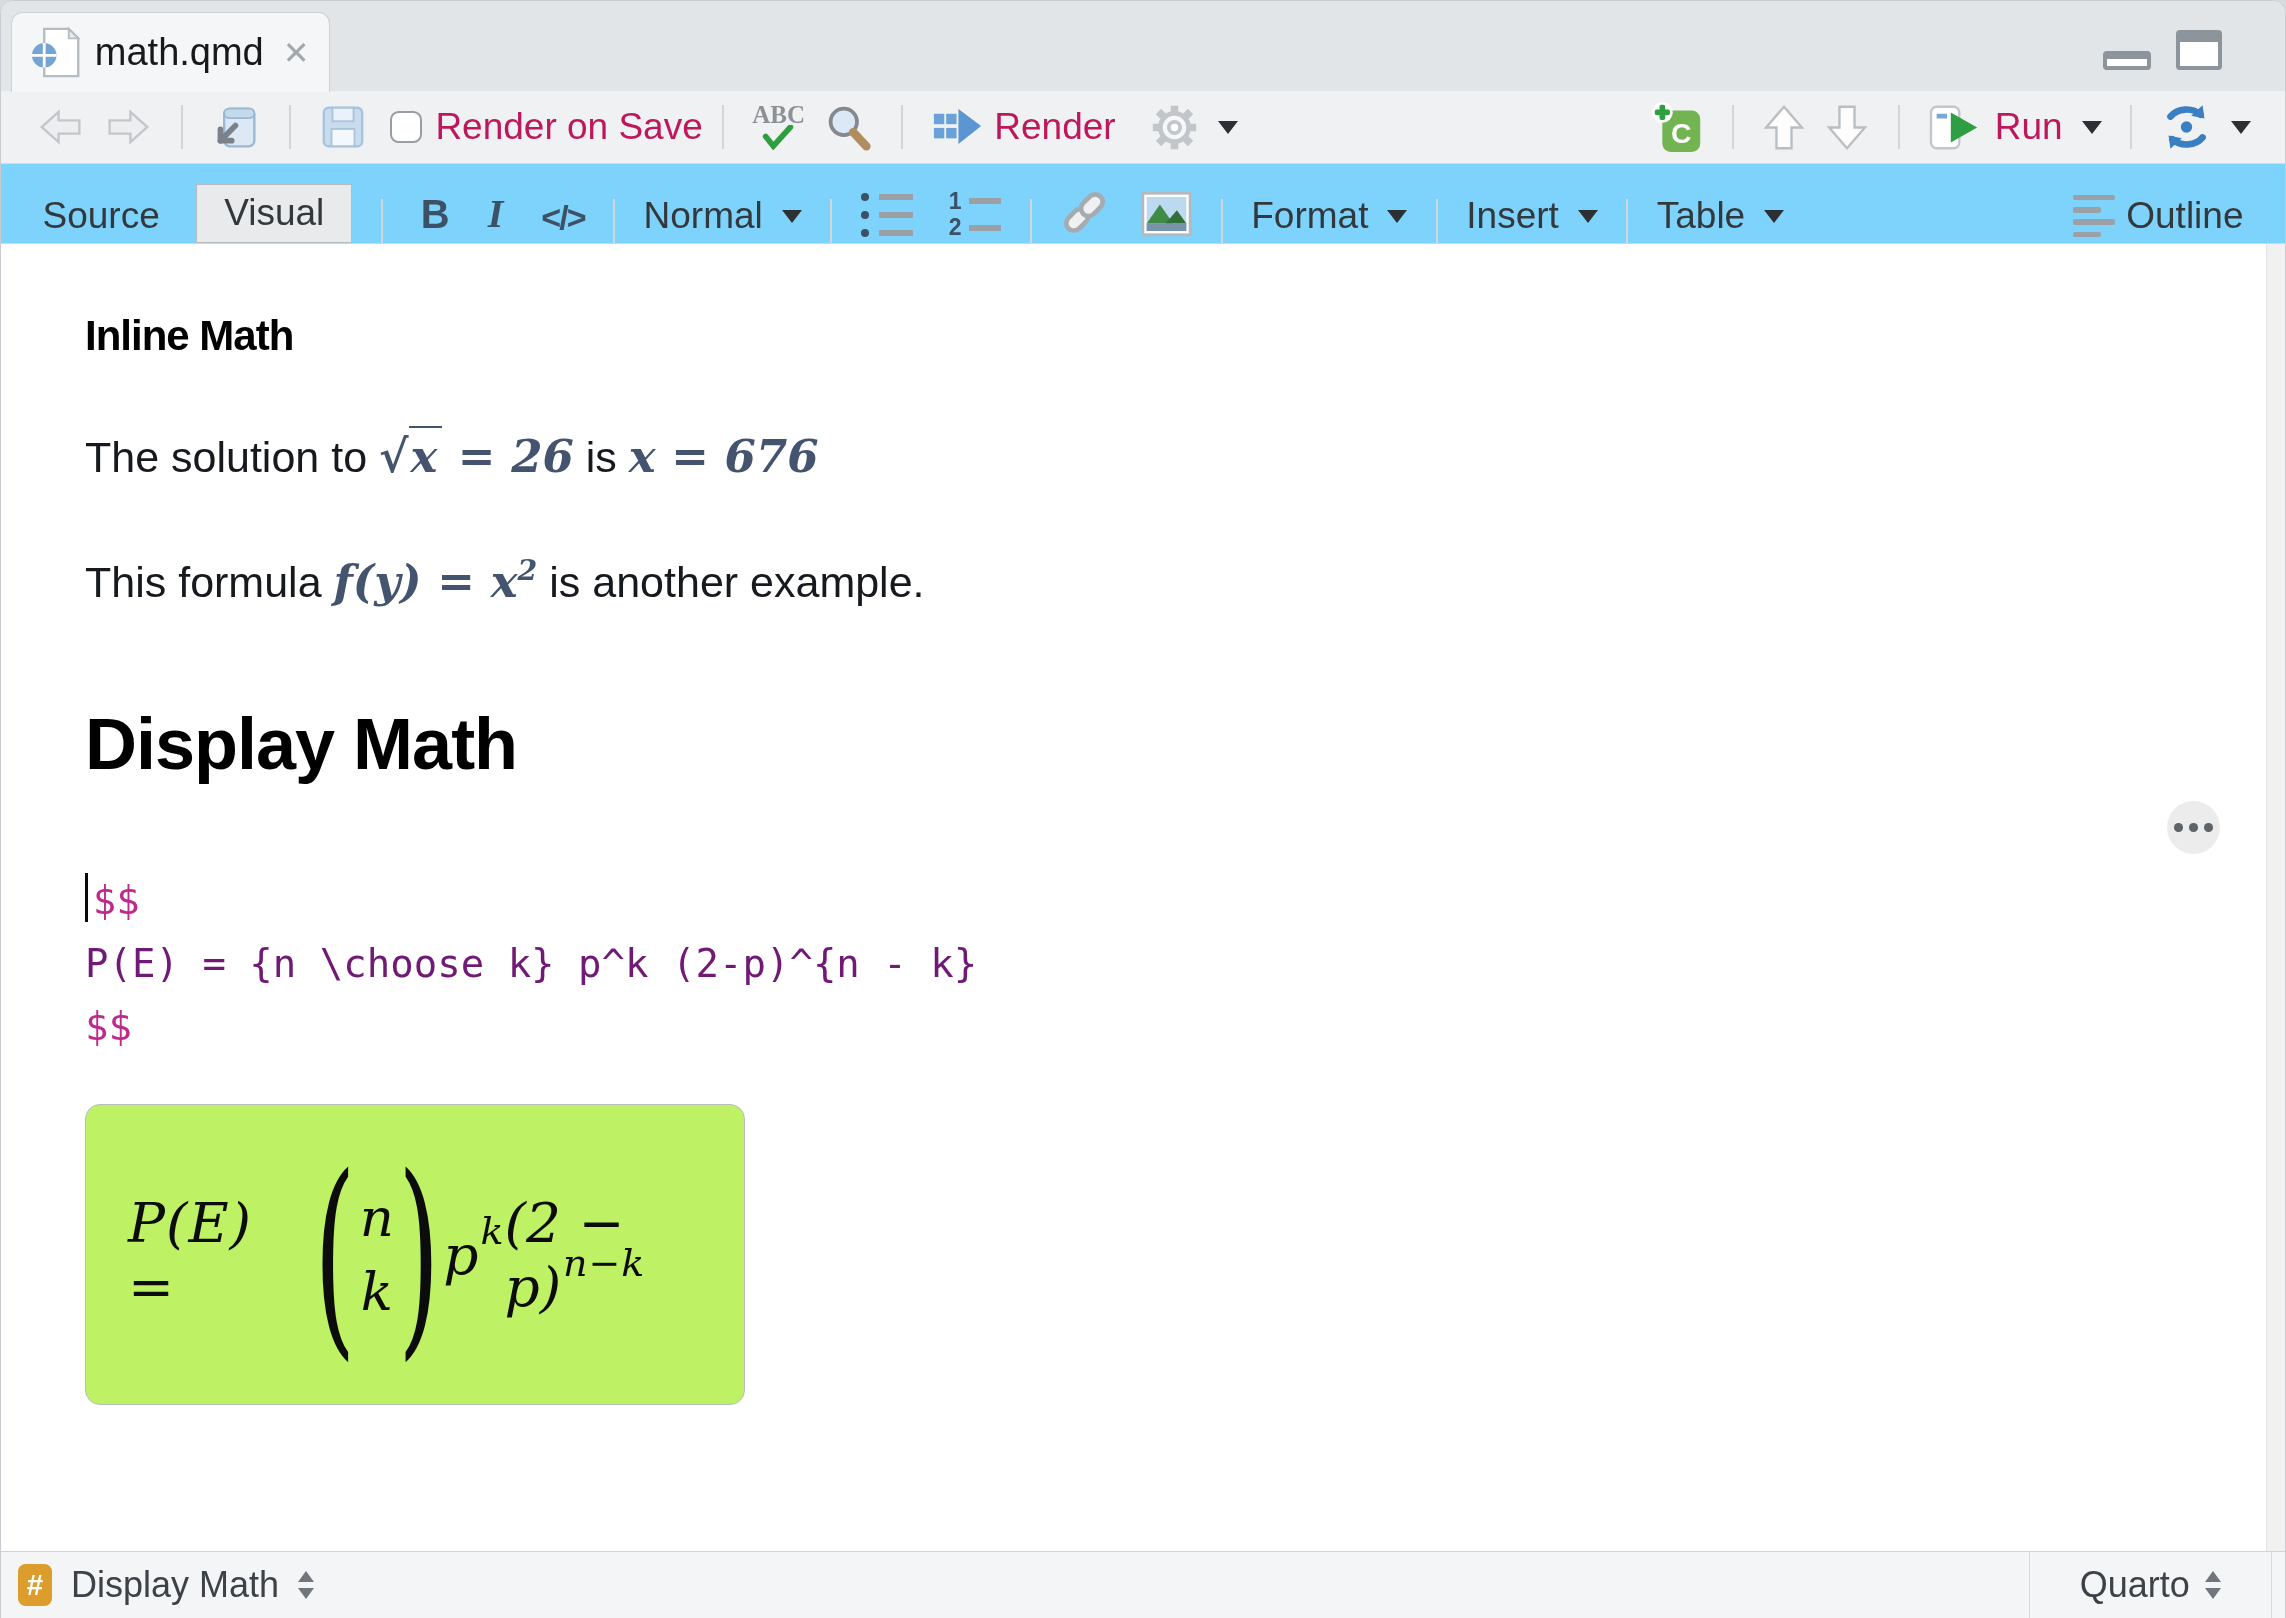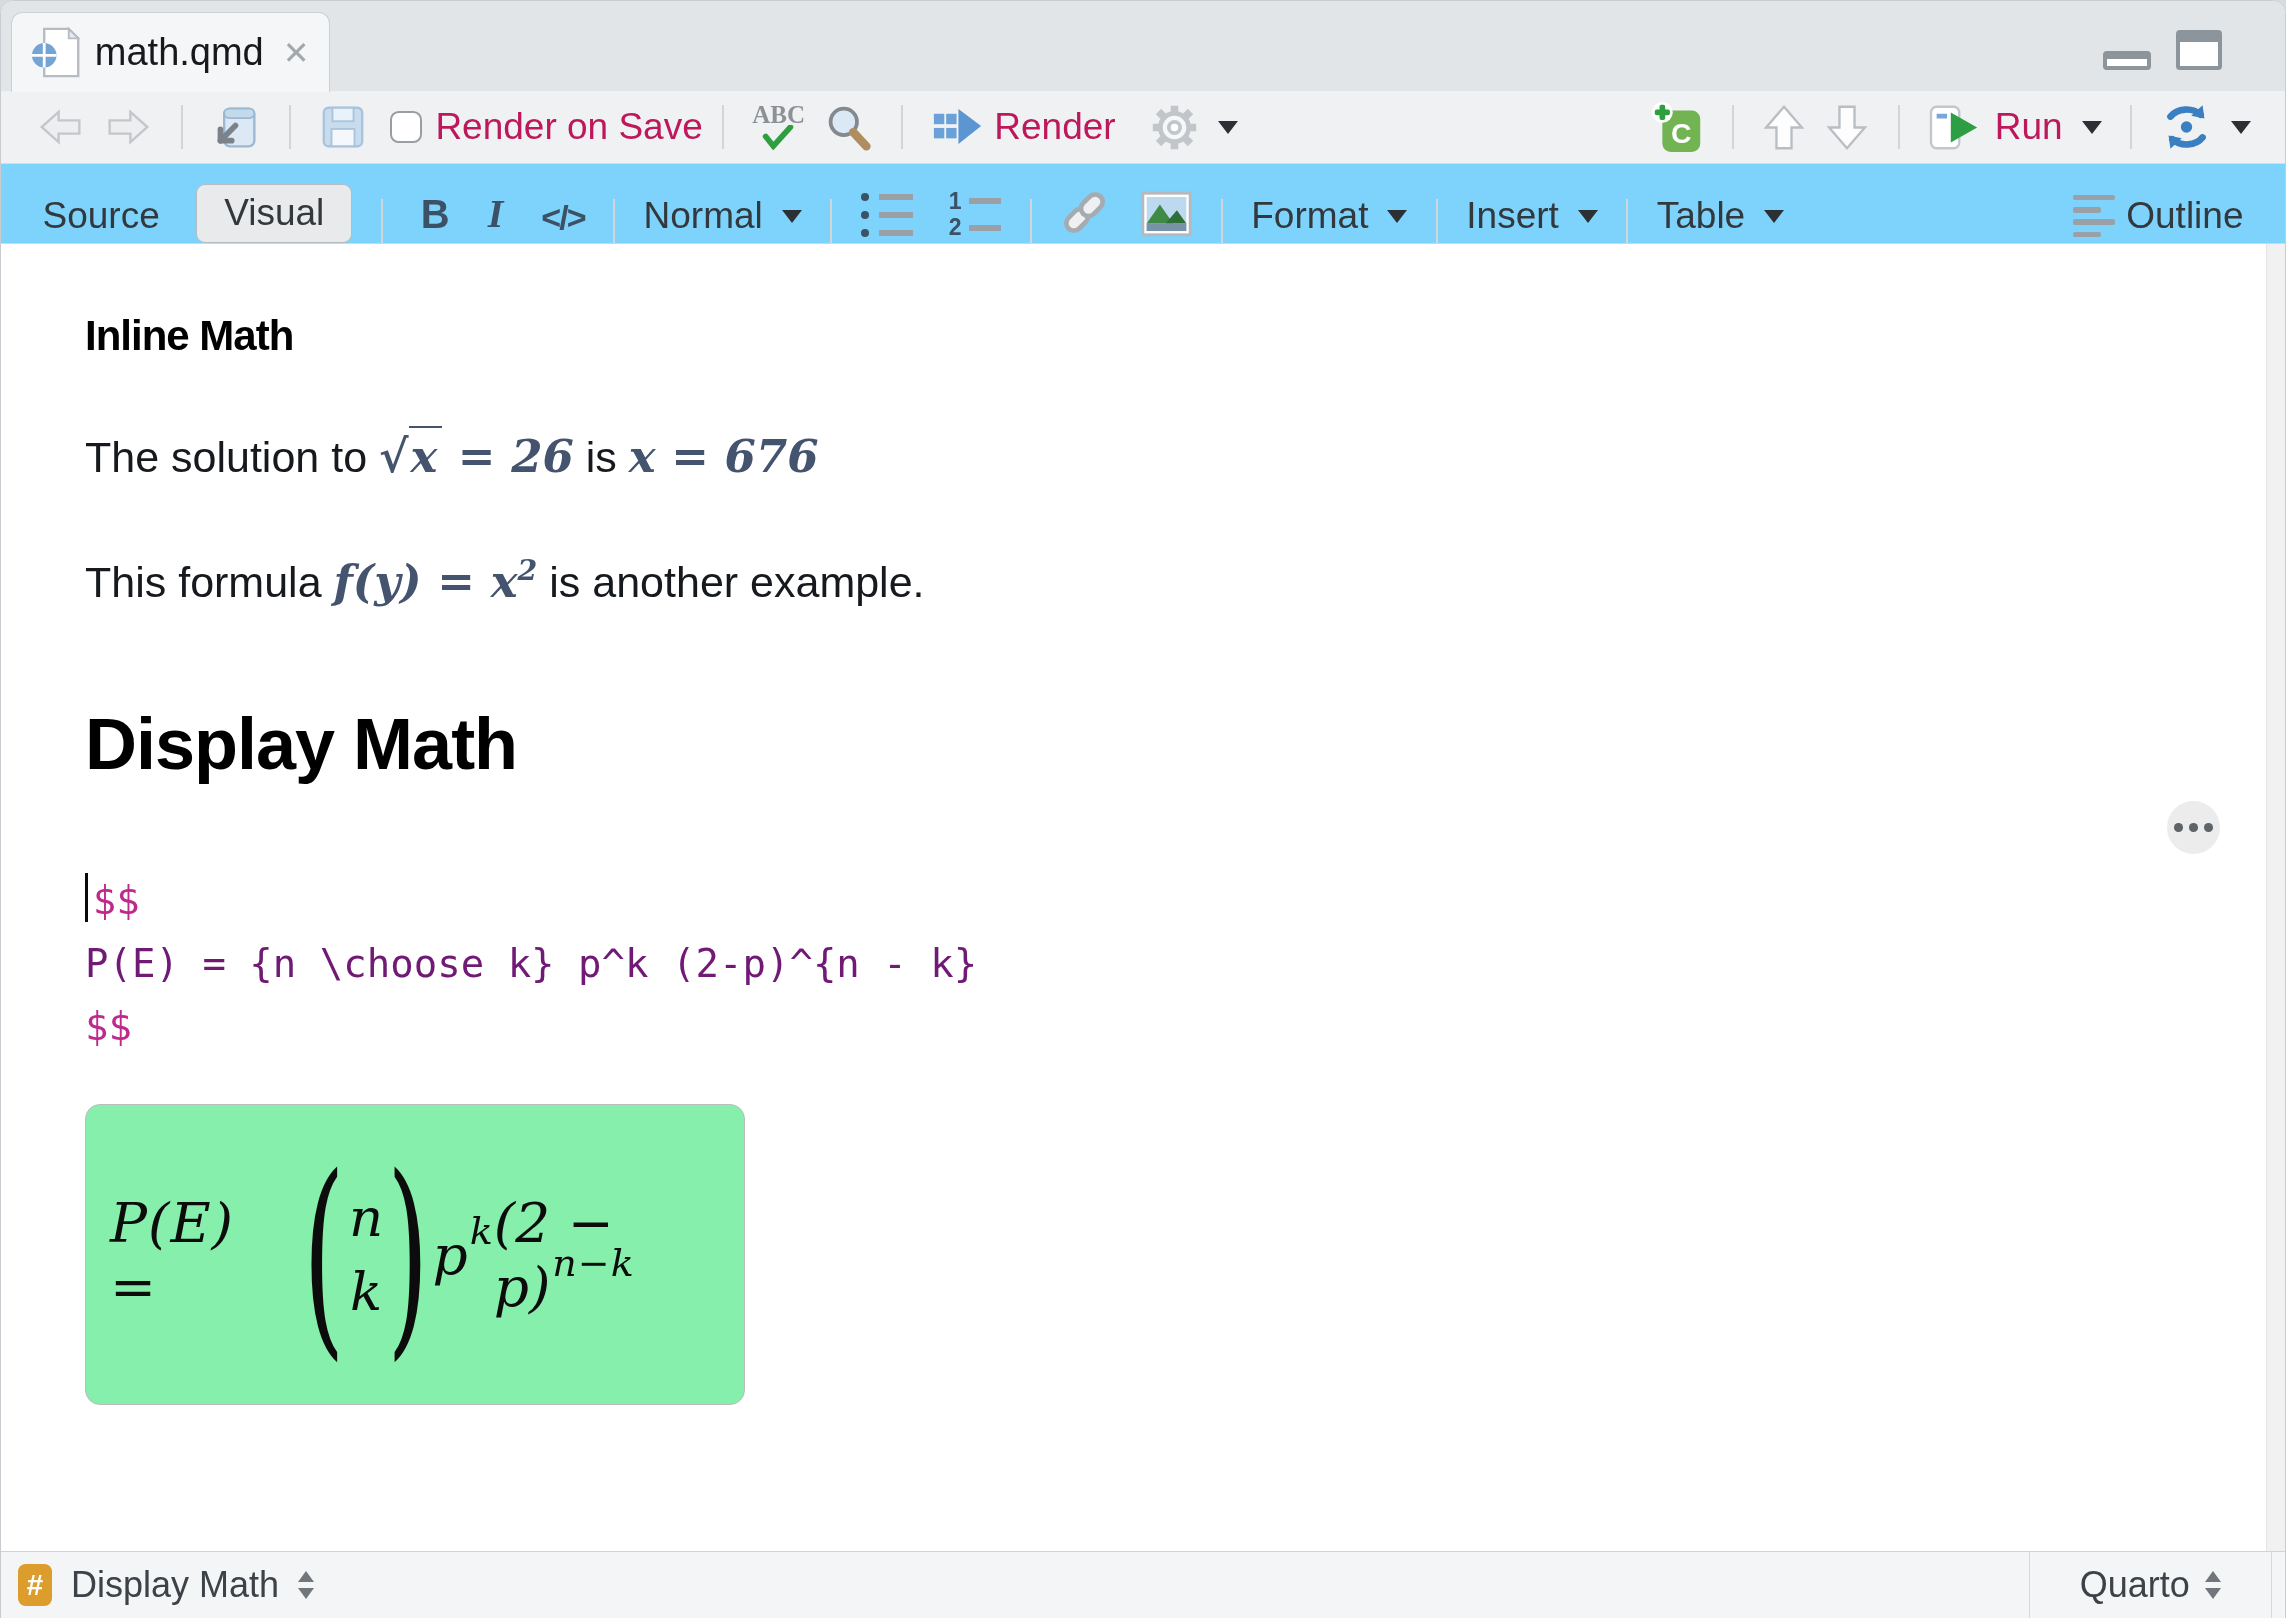--- a/index.html
+++ b/index.html
@@ -25,21 +25,21 @@
   .formatbar { height:80px; background:#7dd3fc; border-bottom:1.9px solid #d4d7da;
                display:flex; align-items:flex-end; padding:0 32px; flex:0 0 auto; }
   .vsep { width:1.9px; height:44px; background:#d3d6d9; margin:0 19px; flex:0 0 auto; }
   .tbtn { display:flex; align-items:center; gap:11.4px; padding:5.7px 9.5px; border-radius:5.7px; cursor:pointer; }
   .tlabel { font-size:37px; color:#be185d; white-space:nowrap; }
   .flabel { font-size:37px; color:#33383d; white-space:nowrap; }
   .caret-down { width:0; height:0; border-left:10.5px solid transparent; border-right:10.5px solid transparent;
                 border-top:13.3px solid #2c3034; margin-left:7.6px; }
   .checkbox { width:32px; height:32px; background:#fff; border:2.9px solid #989ea4; border-radius:8.6px; margin-right:13.3px; }
   .spacer { flex:1; }
-  .visual-btn { border:1.9px solid #b6bbc0; background:#e8eaec; border-radius:9px; padding:7.6px 27px; margin-left:27px; }
+  .visual-btn { border:1.9px solid #b6bbc0; background:#e8eaec; border-radius:0; padding:7.6px 27px; margin-left:27px; }
   .icon-text-b { font-size:40px; font-weight:bold; color:#3d5166; }
   .icon-text-i { font-size:40px; font-style:italic; font-family:"Liberation Serif", serif; color:#3d5166; font-weight:bold; }
   .icon-text-code { font-size:34px; font-weight:bold; color:#3d5166; letter-spacing:-1.9px; }
   .abc-wrap { display:flex; flex-direction:column; align-items:center; line-height:0.8; }
   .abc-wrap .abc { font-size:25px; color:#8d9196; font-family:"Liberation Serif", serif; font-weight:bold; }
   .outline-btn { display:flex; align-items:center; gap:11.4px; }
   .outline-icon { display:flex; flex-direction:column; gap:6.7px; }
   .outline-icon i { display:block; height:5.7px; background:#9aa0a6; border-radius:1.9px; }
   .num-icon { display:flex; flex-direction:column; gap:7.6px; }
   .num-row { display:flex; align-items:center; gap:7.6px; }
@@ -57,21 +57,21 @@
   .para { font-size:43px; color:#16191d; margin-top:70px; }
   .math { font-family:"DejaVu Serif", serif; font-style:italic; color:#44546e; font-size:45px;font-weight:bold; }
   .sqrt-sign { font-style:normal; }
   .radicand { border-top:2.9px solid #44546e; padding:1.9px 4.8px 0 1.9px; }
   sup.msup { font-size:28.5px; vertical-align:17px; }
   .codeblock { font-family:"DejaVu Sans Mono", monospace; font-size:39px; line-height:63px; margin-top:84px; }
   .code-dollar { color:#c0298c; }
   .code-math { color:#701a75; }
   .caret { display:inline-block; width:2.9px; height:49px; background:#0a0a0a; margin-right:4.8px; vertical-align:-7.6px; }
   .mathbox { margin-top:46px; width:660px; height:301px; border:1.9px solid #b9bcc0; border-radius:15px;
-             background:#86efac; display:flex; align-items:center; padding-left:24px; }
+             background:#bef264; display:flex; align-items:center; padding-left:42px; }
   .equation { display:flex; align-items:center; font-family:"DejaVu Serif", serif; font-style:italic;
               color:#0c0c0c; font-size:55px; }
   .eq-lhs { margin-right:19px; letter-spacing:1px; }
   .bigparen { font-style:normal; font-size:214px; line-height:0.82; transform:scaleX(0.5); font-weight:400;
               margin:0 -17px; }
   .binom { display:flex; flex-direction:column; align-items:center; gap:13.3px; font-size:53px; }
   .term { position:relative; }
   .msup2 { font-size:38px; position:relative; top:-30px; margin-left:1.9px; letter-spacing:1px; }
   .more-btn { position:absolute; top:557px; right:65px; width:53px; height:53px; border-radius:50%;
               background:#ececec; border:none; display:flex; align-items:center; justify-content:center; gap:6.7px; cursor:pointer; }

